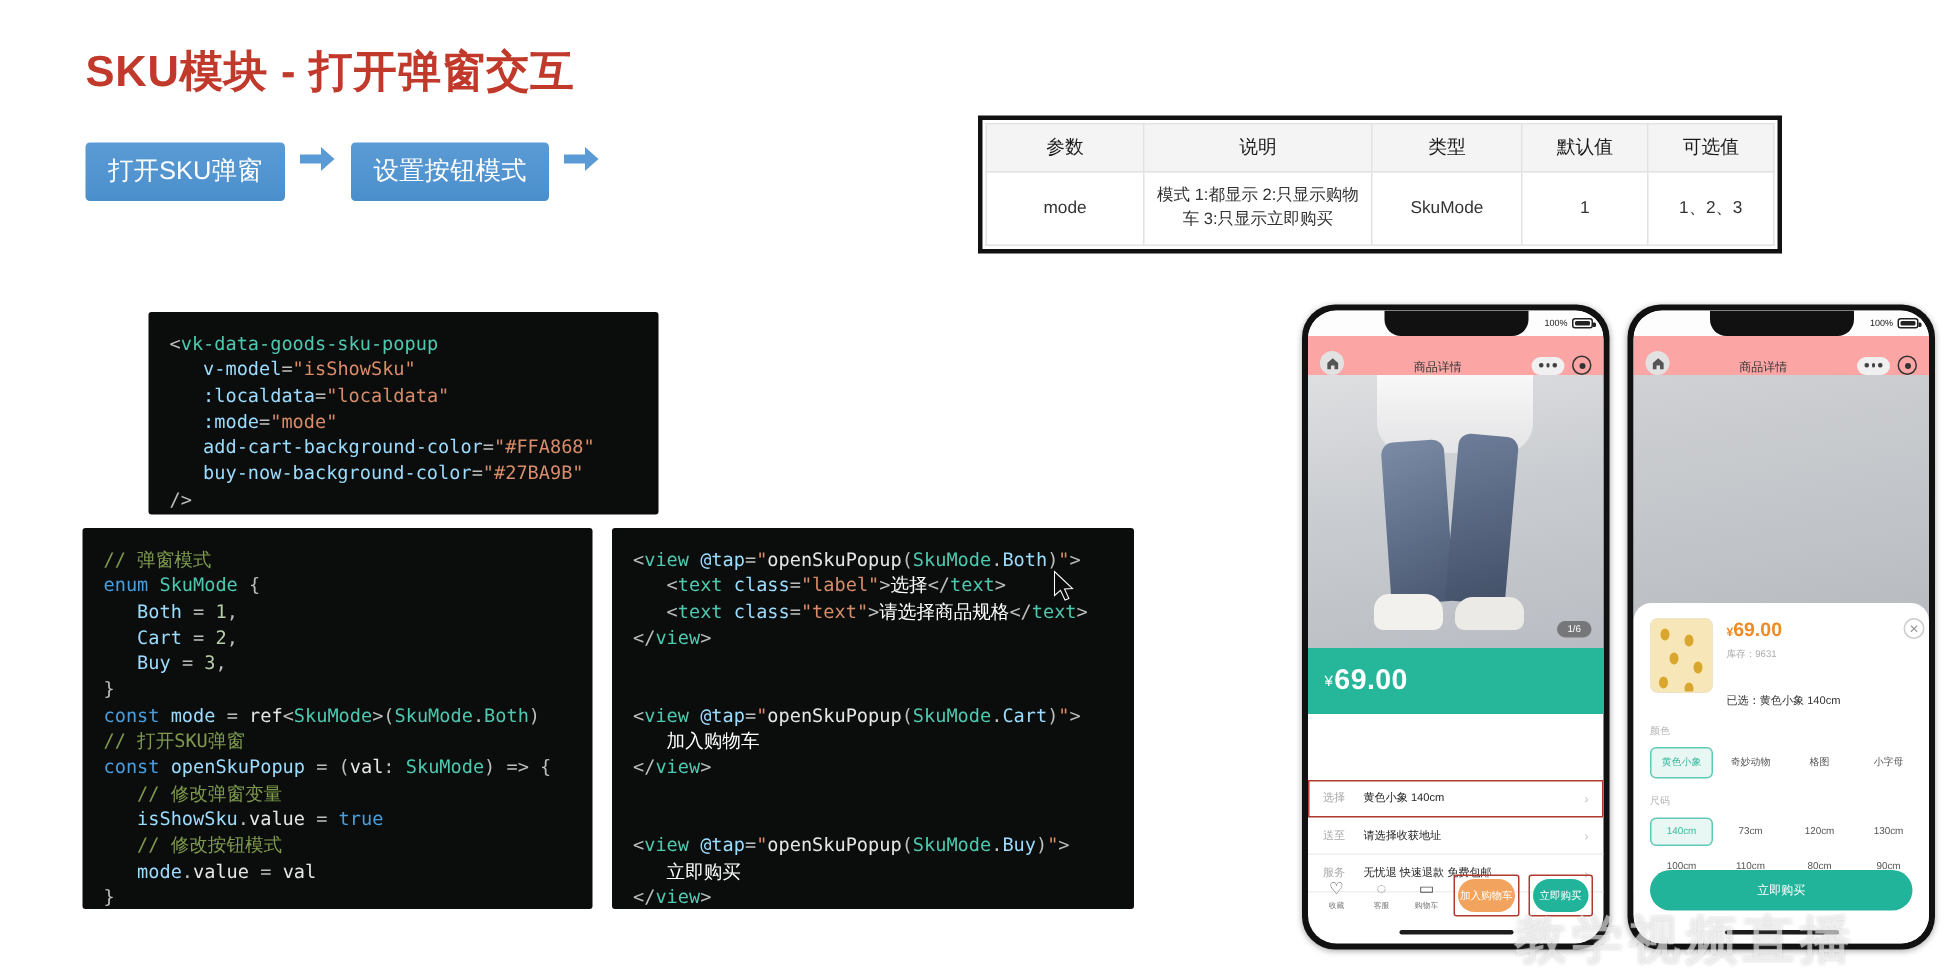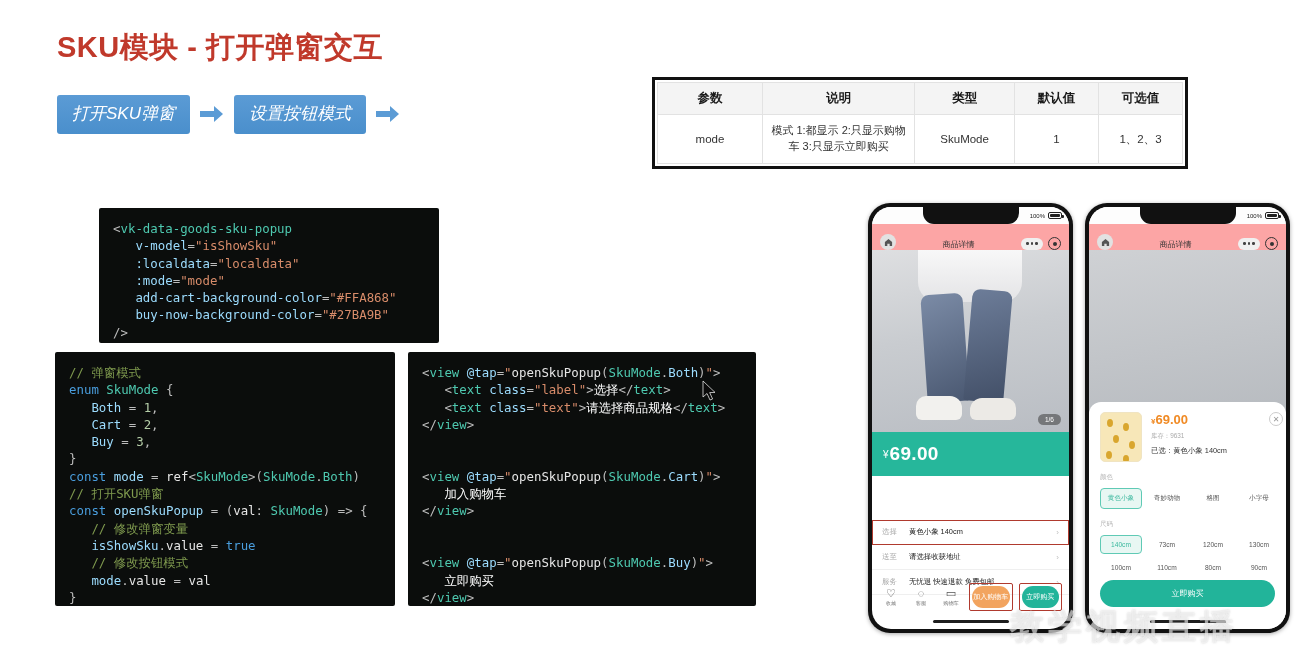--- a/index.html
+++ b/index.html
@@ -16,21 +16,21 @@
   .title {
     position: absolute; left: 57px; top: 28px;
     font-size: 29px; font-weight: bold;
     color: #c0392b; letter-spacing: 0.5px;
     white-space: nowrap;
   }
 
   
   .steps {
     position: absolute; left: 57px; top: 95px;
-    display: flex; align-items: center; gap: 8px; font-style: italic;
+    display: flex; gap: 8px;
   }
   .chip {
     background: linear-gradient(180deg, #5b9bd5 0%, #4a8fcc 100%);
     color: #ffffff; font-size: 17px;
     padding: 9px 15px 10px 15px;
     border-radius: 3px;
     white-space: nowrap;
     line-height: 1.15;
   }
   .arrow-icon { display: block; width: 28px; height: 22px; }
@@ -43,21 +43,21 @@
     background: #ffffff;
     padding: 2px;
   }
   table.params {
     width: 100%; height: 100%;
     border-collapse: collapse;
     font-size: 11.5px; color: #222;
   }
   table.params th {
     background: #f4f4f4;
-    font-weight: bold;
+    font-weight: normal;
     font-size: 12.5px;
     padding: 7px 2px;
     border: 1px solid #e2e2e2;
     color: #1a1a1a;
   }
   table.params td {
     border: 1px solid #e2e2e2;
     padding: 6px 6px;
     text-align: center;
     color: #333;
@@ -219,21 +219,21 @@
   .pop-head { display:flex; gap: 9px; position: relative; }
   .thumb {
     width: 42px; height: 50px; border-radius: 5px; flex:none;
     background: #f7e7b8; position:relative; overflow:hidden;
     border: 1px solid #f0e4c2;
   }
   .thumb i { position:absolute; width:6px; height:8px; border-radius:50%; background:#d9a62e; display:block;}
   .pop-price { font-size: 13px; color:#f08a24; font-weight:bold; }
   .pop-price .cur { font-size: 8px; }
   .pop-stock { font-size: 6.4px; color:#aaa; margin-top: 5px; }
-  .pop-sel { font-size: 7.4px; color:#333; margin-top: 5px; }
+  .pop-sel { font-size: 7.4px; color:#333; margin-top: 21px; }
   .pop-close {
     position:absolute; right: 0; top: 0; width: 14px; height: 14px;
     border-radius:50%; border:1px solid #ccc; color:#999; font-size: 8px;
     display:flex; align-items:center; justify-content:center;
   }
   .sec-label { font-size: 6.6px; color:#b5b5b5; margin: 11px 0 6px 0; }
   .opt-grid { display:flex; flex-wrap: wrap; gap: 4px 4px; }
   .opt {
     min-width: 42px; text-align:center;
     font-size: 6.6px; color:#555; padding: 5px 6px; border-radius: 4px;

